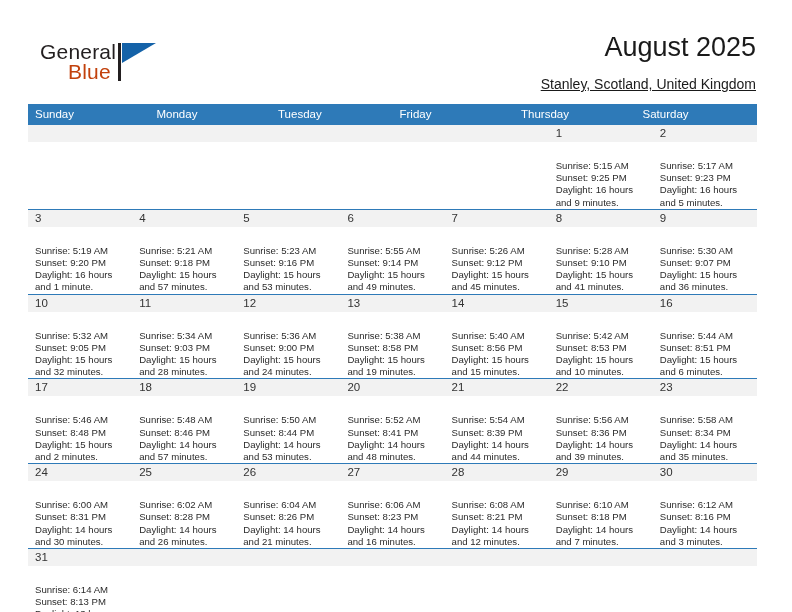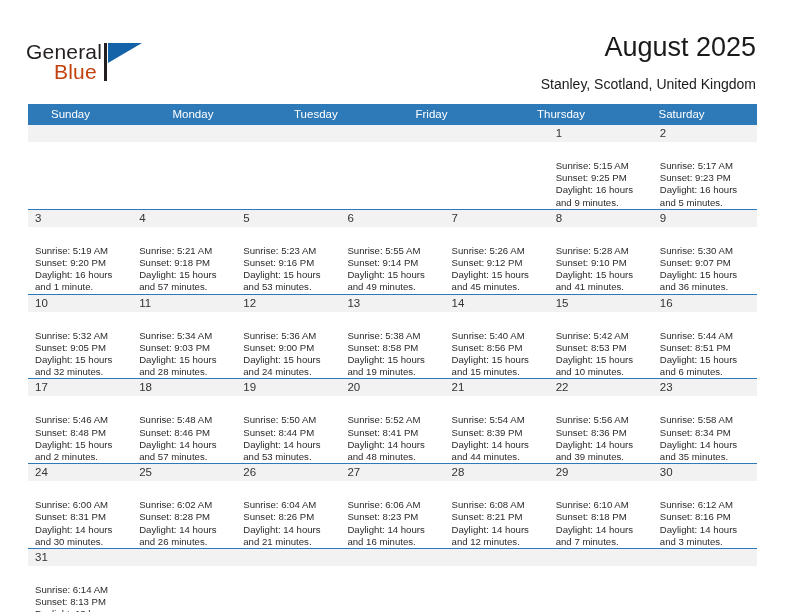--- a/index.html
+++ b/index.html
@@ -24,21 +24,21 @@
   
   .header {
     position: absolute;
     left: 0;
     top: 0;
     width: 792px;
     height: 100px;
   }
   .logo {
     position: absolute;
-    left: 26px;
+    left: 40px;
     top: 40px;
     width: 130px;
     height: 48px;
     text-decoration: underline;
   }
   .logo-general {
     position: absolute;
     left: 0;
     top: 0;
     font-size: 21px;
@@ -84,40 +84,41 @@
     font-weight: normal;
   }
   .subtitle {
     position: absolute;
     right: 36px;
     top: 76px;
     font-size: 14px;
     color: #1a1a1a;
     text-align: right;
     white-space: nowrap;
+    text-decoration: underline;
   }
 
   
   .calendar {
     position: absolute;
     left: 28px;
     top: 104px;
     width: 729px;
   }
   .weekdays {
     display: flex;
     background: #2e7ab8;
     height: 21px;
   }
   .weekday {
     flex: 1 1 0;
     color: #ffffff;
     font-size: 11.5px;
     line-height: 21px;
-    padding-left: 23px;
+    padding-left: 7px;
     box-sizing: border-box;
     white-space: nowrap;
   }
 
   .week {
     display: flex;
     border-top: 1px solid #2e7ab8;
     position: relative;
   }
   .week:first-of-type {

